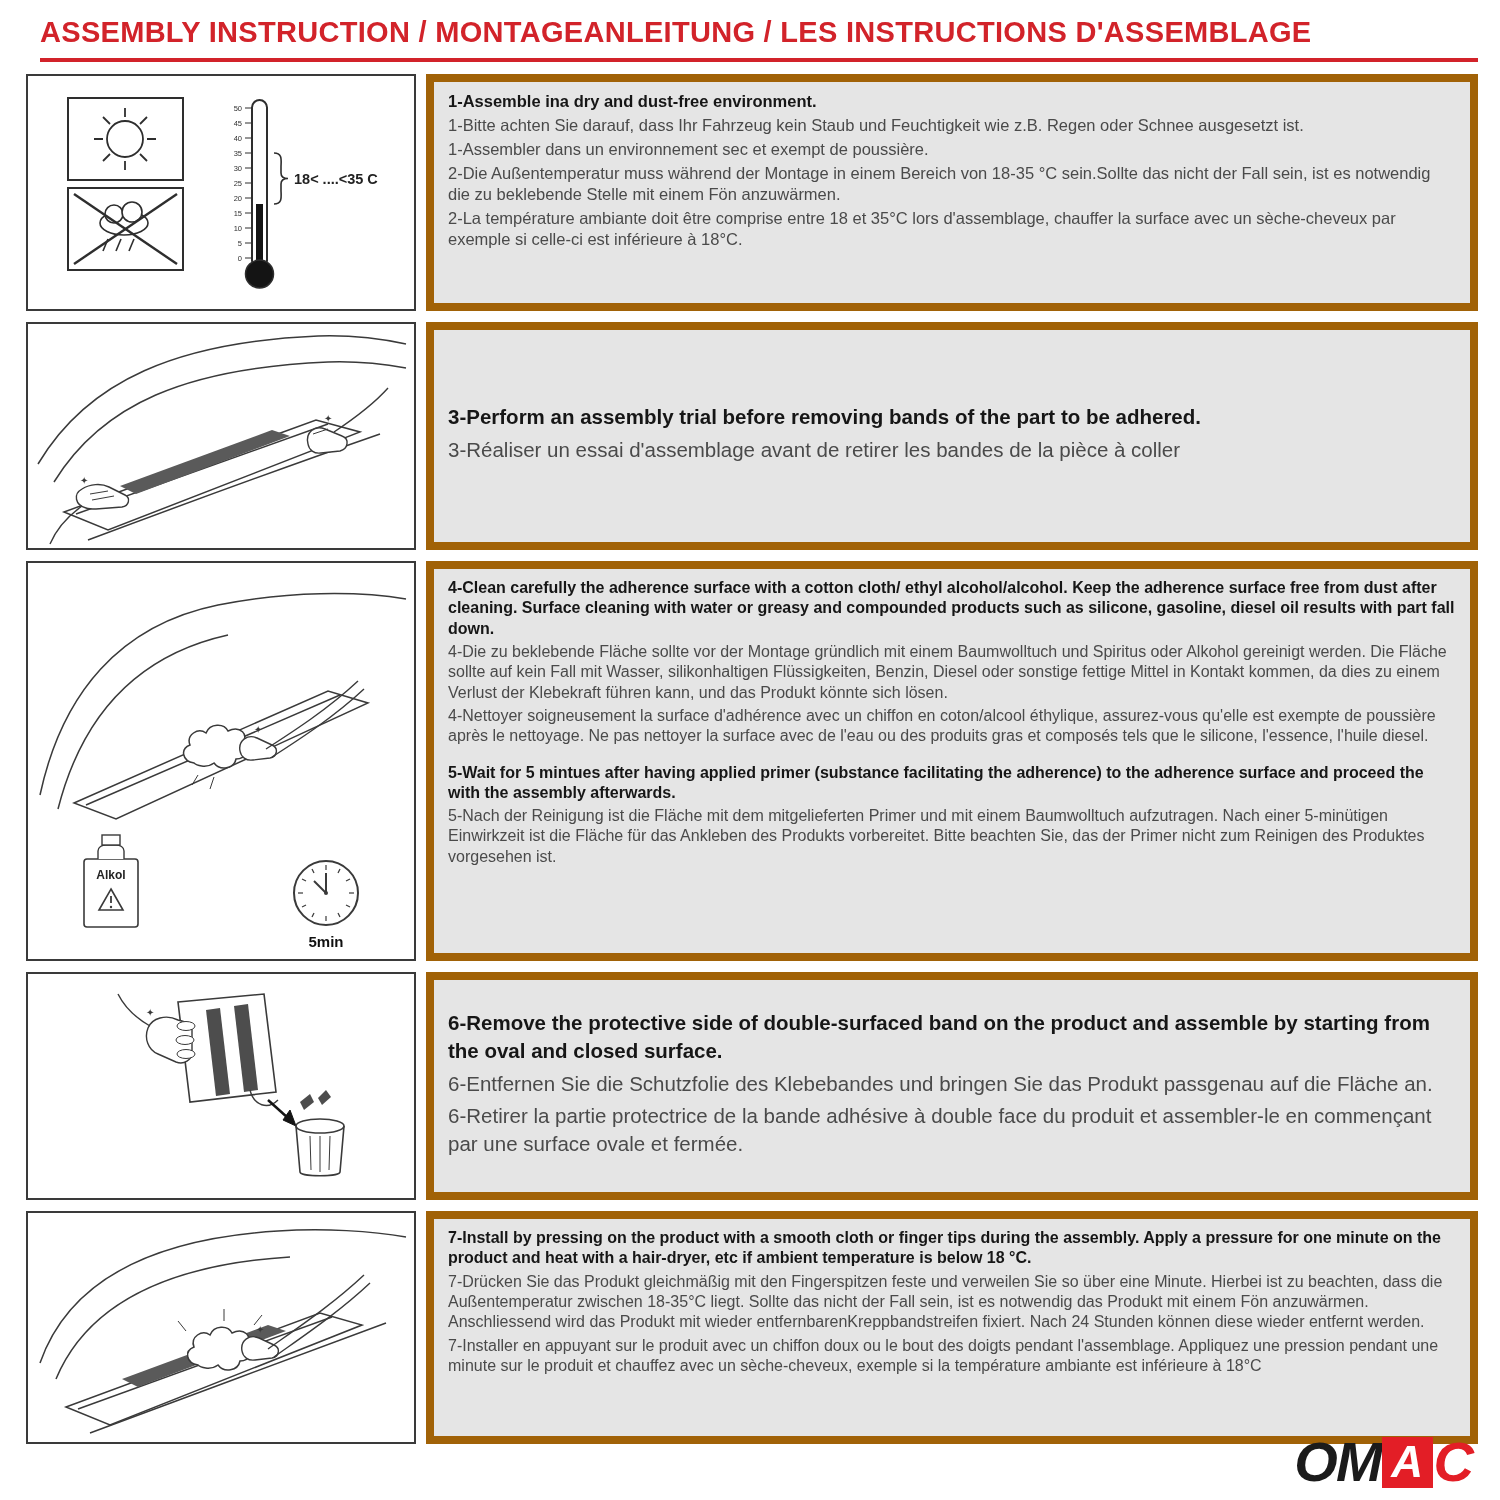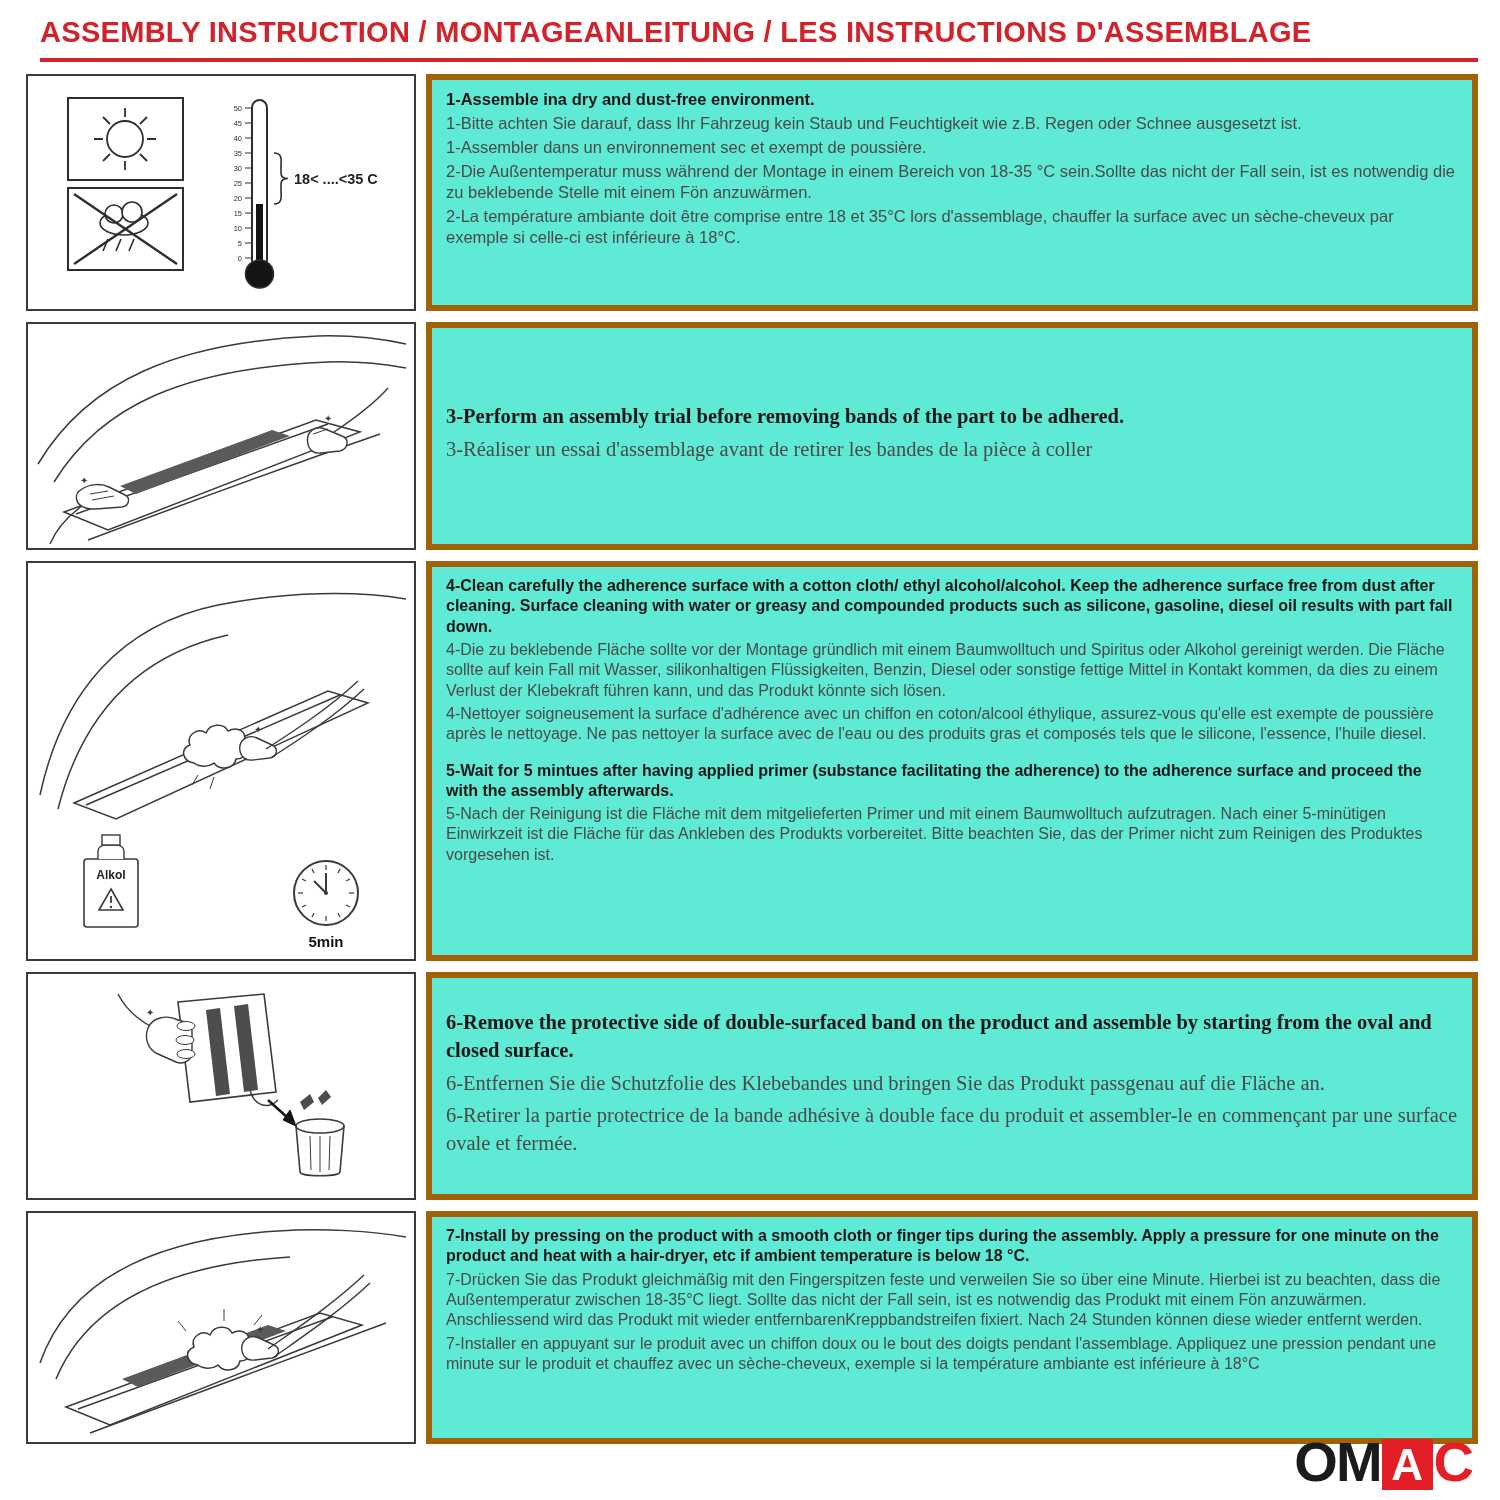--- a/index.html
+++ b/index.html
@@ -5,34 +5,34 @@
   * { margin:0; padding:0; box-sizing:border-box; }
   html,body { width:1500px; height:1500px; background:#ffffff;
     font-family:"Liberation Sans","DejaVu Sans",sans-serif; }
   .page { position:relative; width:1500px; height:1500px; padding:16px 22px 0 26px; overflow:hidden;border-radius:26px; }
 
   .title { color:#d2232a; font-size:29px; font-weight:bold; letter-spacing:0.3px; padding-left:14px; white-space:nowrap; }
   .title-rule { height:4px; background:#d2232a; margin:9px 0 12px 14px; width:1438px; }
 
   .row { display:flex; gap:10px; margin-bottom:11px; }
   .illus { width:390px; flex:0 0 390px; border:2px solid #3a3a3a; background:#fff; overflow:hidden; }
-  .textbox { flex:1; border:6px solid #a16207; background:#5eead4; padding:9px 14px; color:#4a4a4a; }
+  .textbox { flex:1; border:8px solid #a16207; background:#e5e5e5; padding:9px 14px; color:#4a4a4a; }
   .textbox p { margin:0 0 3px 0; }
   .textbox p.b { color:#161616; font-weight:bold; }
   .textbox p.gap { margin-top:16px; }
   .fs16 { font-size:16.5px; line-height:1.27; }
-  .fs20 { font-size:20.5px; line-height:1.36;font-family:Liberation Serif, serif; }
+  .fs20 { font-size:20.5px; line-height:1.36; }
   .fs20 p { margin-bottom:5px; }
   .fs15 { font-size:16px; line-height:1.27; }
   .vcenter { display:flex; flex-direction:column; justify-content:center; }
 
   .h1 { height:237px; } .h2 { height:228px; } .h3 { height:400px; } .h4 { height:228px; } .h5 { height:233px; }
   .illus svg { display:block; width:100%; height:100%; }
 
-  .logo { position:absolute; right:26px; top:1434px; display:flex; align-items:flex-end; line-height:1; }
+  .logo { position:absolute; right:26px; top:1434px; display:flex; align-items:center; line-height:1;font-style:italic; }
   .logo-om { font-size:56px; font-weight:800; color:#1b1b1b; letter-spacing:-2px; }
   .logo-a-box { width:51px; height:51px; background:#e31e26; display:flex; align-items:center; justify-content:center; margin:0 1px; }
   .logo-a { color:#ffffff; font-size:44px; font-weight:800; }
   .logo-c { color:#e31e26; font-size:56px; font-weight:800; }
 
   svg text { font-family:"Liberation Sans","DejaVu Sans",sans-serif; }
 </style>
 </head>
 <body>
 

